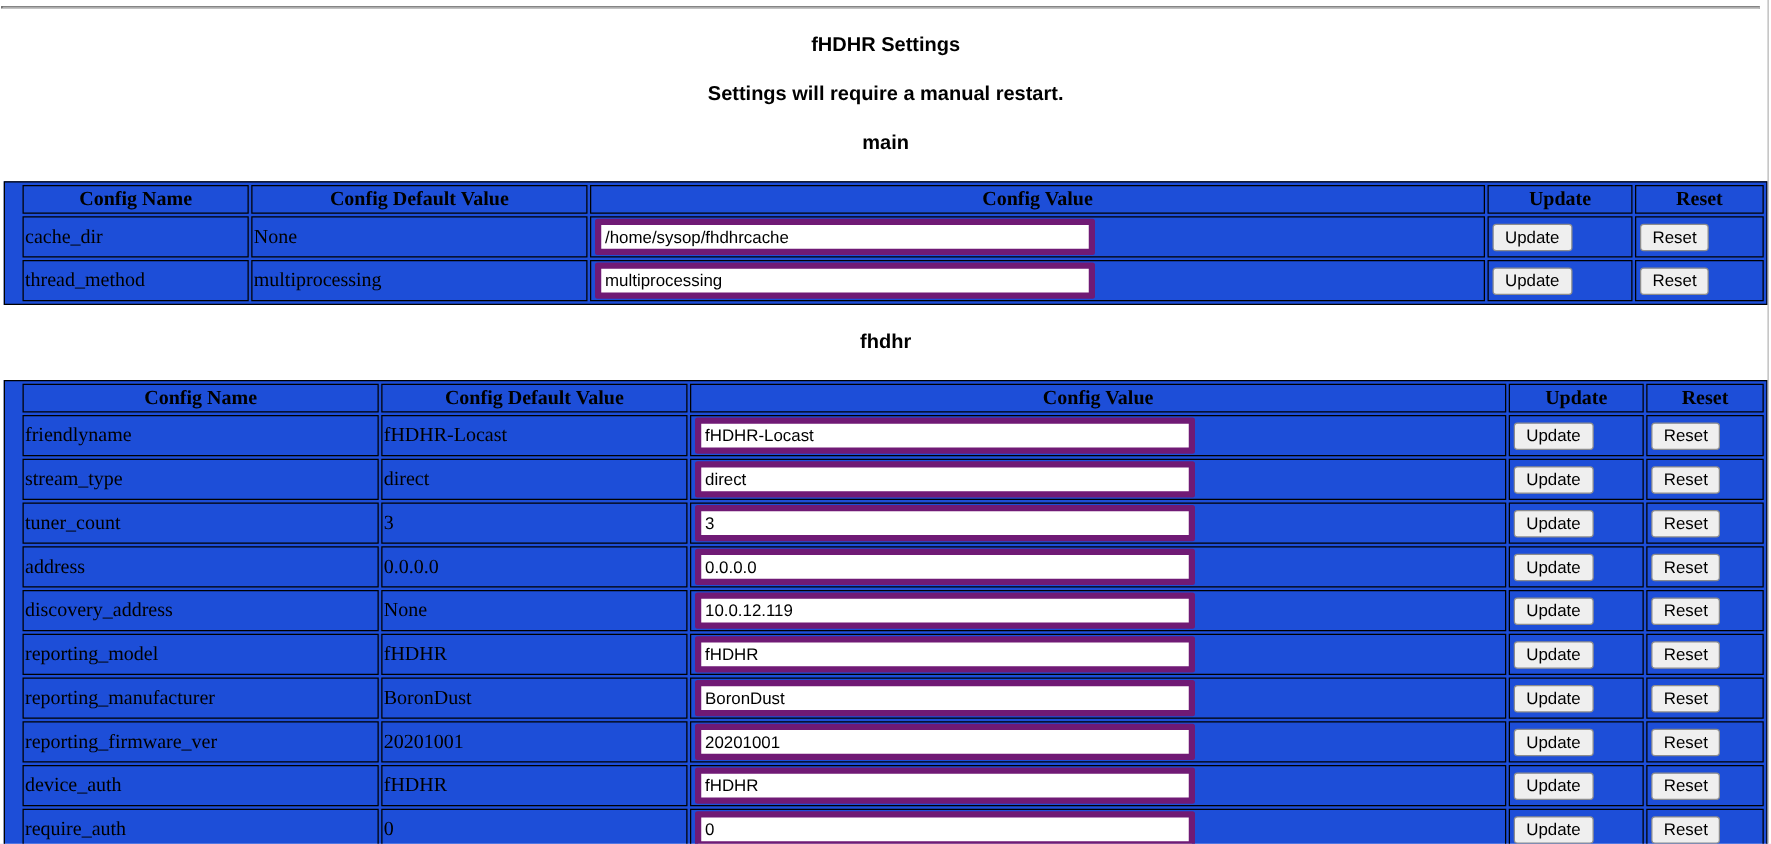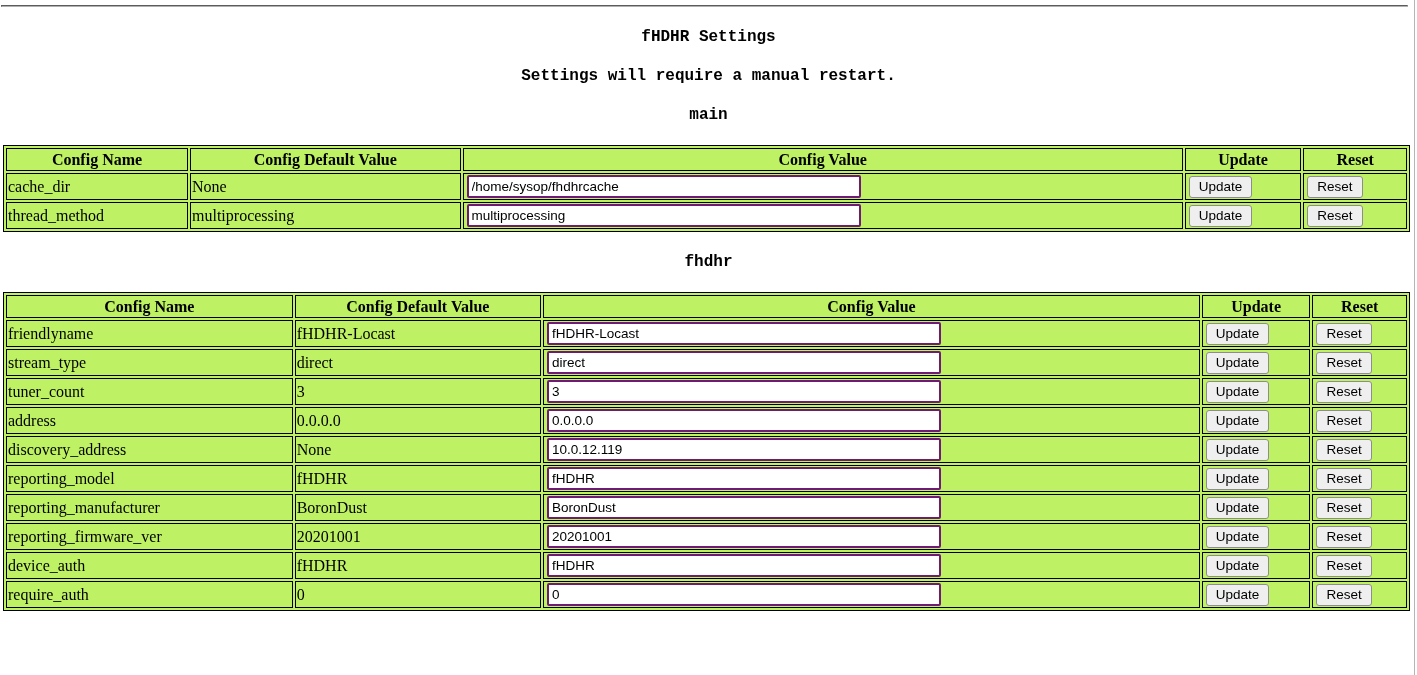--- a/index.html
+++ b/index.html
@@ -14,30 +14,31 @@
   hr.top-rule {
     height: 0;
     border: 1px inset #b0b0b0;
     margin: 5px 9px 0 1px;
   }
   h4 {
     text-align: center;
     font-size: 16px;
     font-weight: bold;
     margin: 21px 0;
-    font-family: Liberation Mono, monospace;
+    font-family: Liberation Sans, sans-serif;
   }
   table.cfg-table {
     border-collapse: separate;
     border-spacing: 2px;
     border: 1px solid #000;
     table-layout: fixed;
     width: 1407px;
     margin-left: 3px;
-    background: #bef264;
+    background: #1d4ed8;
+    padding-left: 12px;
   }
   .cfg-table th, .cfg-table td {
     border: 1px solid #000;
     padding: 0 1px;
     overflow: hidden;
     white-space: nowrap;
     font-family: "Liberation Serif", serif;
     font-size: 16px;
   }
   .cfg-table thead th {
@@ -61,21 +62,21 @@
   .section-1 col.c2 { width: 245px; }
   .section-1 col.c3 { width: 653px; }
   .section-1 col.c4 { width: 108px; }
   .section-1 col.c5 { width: 94px; }
 
   input.cfg {
     width: 384px;
     height: 15px;
     padding: 2px 3px;
     margin: 1px 15px 1px 2px;
-    border: 2px solid #701a75;
+    border: 5px solid #701a75;
     border-radius: 2px;
     background: #fff;
     color: #000;
     font-family: "Liberation Sans", sans-serif;
     font-size: 13.5px;
     display: block;
   }
   button.btn {
     font-family: "Liberation Sans", sans-serif;
     font-size: 13.5px;

